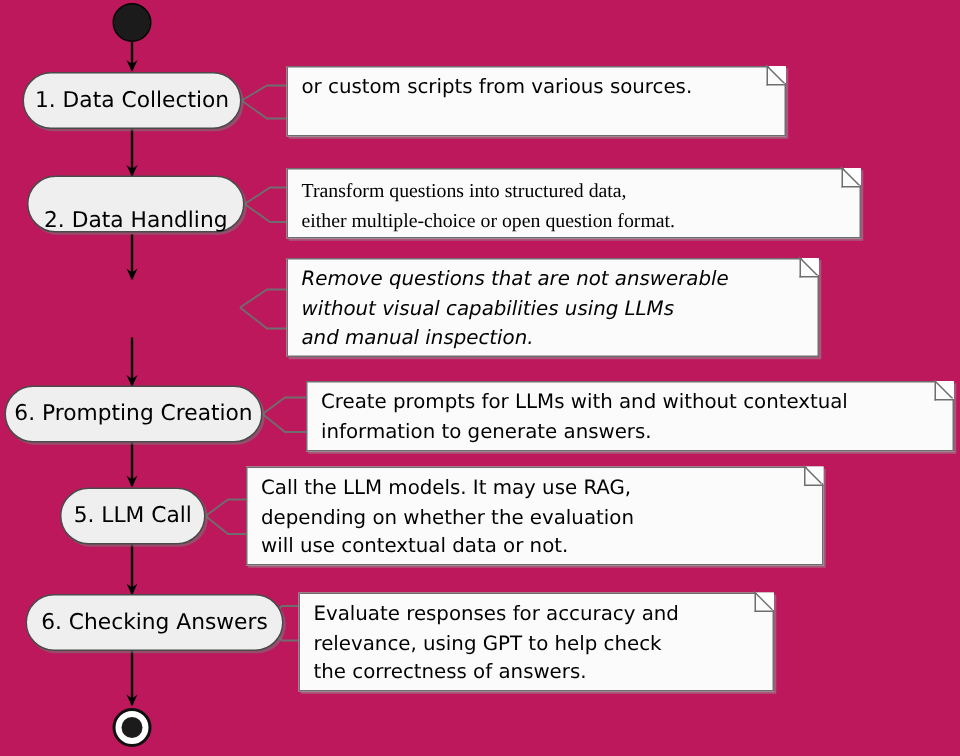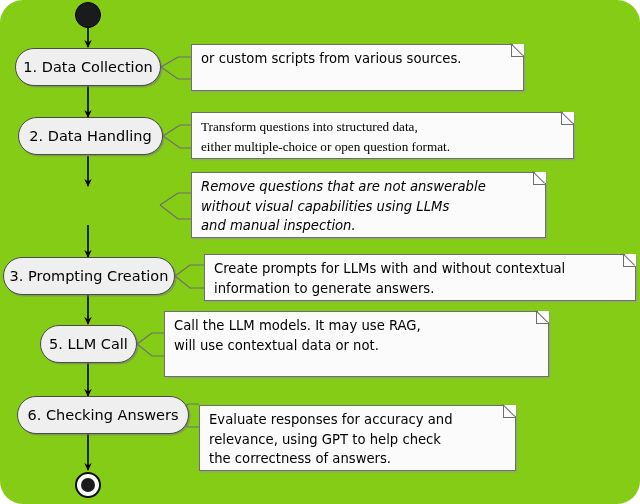--- a/index.html
+++ b/index.html
@@ -8,23 +8,22 @@
     padding: 0;
     background: #ffffff;
   }
   body {
     font-family: "DejaVu Sans", sans-serif;
   }
   #diagram {
     position: relative;
     width: 640px;
     height: 504px;
-    background: #84cc16;
+    background: #be185d;
     overflow: hidden;
-    border-radius: 23px;
   }
   
   #edges {
     position: absolute;
     left: 0;
     top: 0;
     width: 640px;
     height: 504px;
     pointer-events: none;
   }
@@ -149,27 +148,27 @@
       <polyline points="175,415 188,427 199,427"></polyline>
     </g>
   </svg>
 
   <div class="node-start" style="left:75px; top:2px;"></div>
 
   <div class="activity" style="left:15px; top:48px; width:146px; height:38px;">
     <span>1. Data Collection</span>
   </div>
 
-  <div class="activity" style="left:18px; top:117px; width:145px; height:38px;">
+  <div class="activity" style="left:18px; top:117px; width:145px; height:38px;align-items:flex-end;">
     <span>2. Data Handling</span>
   </div>
 
 
   <div class="activity" style="left:3px; top:257px; width:172px; height:38px;">
-    <span>3. Prompting Creation</span>
+    <span>6. Prompting Creation</span>
   </div>
 
   <div class="activity" style="left:40px; top:325px; width:97px; height:38px;text-align:right;">
     <span>5. LLM Call</span>
   </div>
 
   <div class="activity" style="left:17px; top:396px; width:172px; height:38px;">
     <span>6. Checking Answers</span>
   </div>
 
@@ -197,23 +196,24 @@
 
   <div class="note" style="left:204px; top:254px; width:432px; height:47px;">
     <div class="note-fold"></div>
     <span class="note-line">Create prompts for LLMs with and without contextual</span>
     <span class="note-line">information to generate answers.</span>
   </div>
 
   <div class="note" style="left:164px; top:311px; width:385px; height:66px;">
     <div class="note-fold"></div>
     <span class="note-line">Call the LLM models. It may use RAG,</span>
+    <span class="note-line">depending on whether the evaluation</span>
     <span class="note-line">will use contextual data or not.</span>
   </div>
 
-  <div class="note" style="left:199px; top:405px; width:317px; height:66px;">
+  <div class="note" style="left:199px; top:395px; width:317px; height:66px;">
     <div class="note-fold"></div>
     <span class="note-line">Evaluate responses for accuracy and</span>
     <span class="note-line">relevance, using GPT to help check</span>
     <span class="note-line">the correctness of answers.</span>
   </div>
 
 </div>
 
 </body></html>

